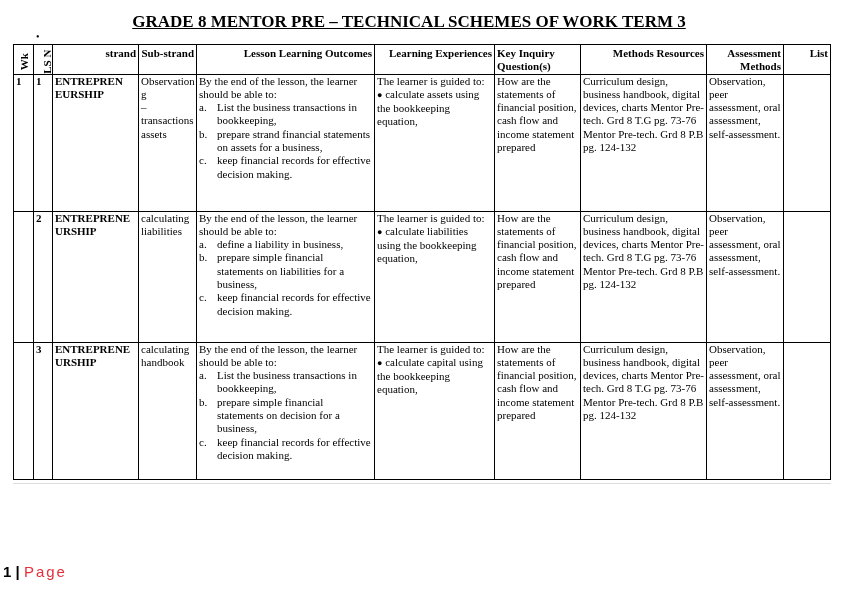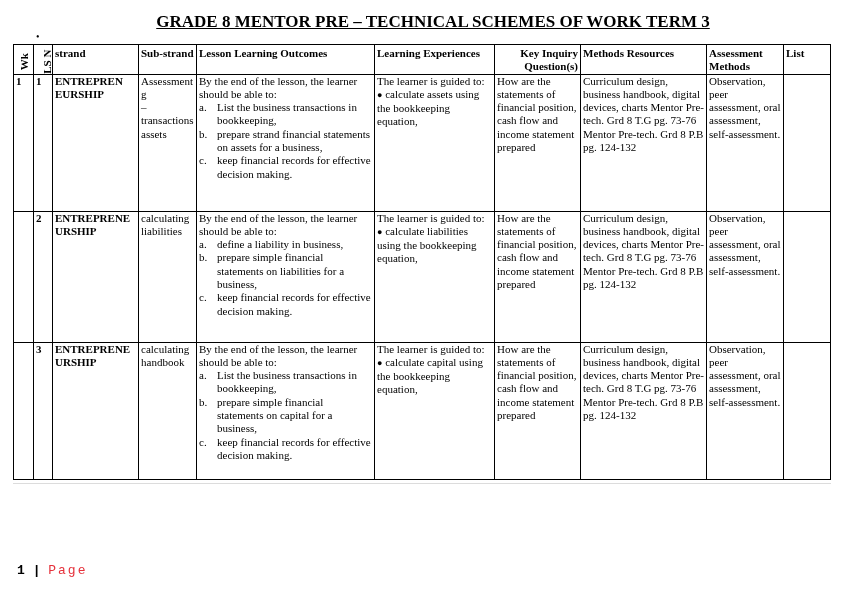--- a/index.html
+++ b/index.html
@@ -1,36 +1,36 @@
 <!DOCTYPE html>
 <html><head>
 <meta charset="utf-8">
 <style>
   html, body { margin:0; padding:0; background:#ffffff; }
   body { width:842px; height:595px; position:relative; overflow:hidden;
          font-family:"Liberation Serif","DejaVu Serif",serif; color:#000; }
   .title { position:absolute; left:0; top:12px; width:818px; text-align:center;
-           font-weight:bold; font-size:17px; text-decoration:underline; letter-spacing:0;margin-left:24px; }
+           font-weight:bold; font-size:17px; text-decoration:underline; letter-spacing:0; }
   .dot { position:absolute; left:36px; top:32px; font-size:10px; line-height:10px; }
   table.sow { position:absolute; left:13px; top:44px; border-collapse:collapse;
               table-layout:fixed; width:817px; font-size:11px; line-height:13.3px; }
   table.sow td, table.sow th { border:1px solid #000; vertical-align:top; padding:0 2px;
               overflow:hidden; }
-  table.sow th { font-weight:bold; text-align:left; padding-top:2px; }
+  table.sow th { font-weight:bold; text-align:right; padding-top:2px; }
   th.vert { padding:0; }
   th.vert span { display:inline-block; transform:rotate(-90deg); white-space:nowrap;
                  margin-top:8px; font-size:11px; }
   .bold { font-weight:bold; }
   ol.alpha { margin:0; padding:0; list-style:none; }
   ol.alpha li { position:relative; padding-left:18px; }
   ol.alpha li .mk { position:absolute; left:0; top:0; }
   .bul { font-size:9px; }
   .divline { position:absolute; left:13px; top:483px; width:818px; height:1px; background:#dcdcdc; }
-  .footer { position:absolute; left:17px; top:563px; font-family:Liberation Mono, monospace;
-            font-size:13px; }
+  .footer { position:absolute; left:3px; top:563px; font-family:Liberation Sans, sans-serif;
+            font-size:15px; }
   .footer .num { font-weight:bold; color:#000; }
   .footer .pg { color:#e5303a; letter-spacing:2px; }
 </style>
 </head>
 <body>
 
 <div class="title">GRADE 8 MENTOR PRE – TECHNICAL SCHEMES OF WORK TERM 3</div>
 <div class="dot">•</div>
 
 <table class="sow">
@@ -47,33 +47,33 @@
       <col style="width:47px">
   </colgroup>
   <thead>
     <tr style="height:28px">
       <th class="vert"><span>Wk</span></th>
       <th class="vert"><span>LS N</span></th>
       <th>strand</th>
       <th>Sub-strand</th>
       <th>Lesson Learning Outcomes</th>
       <th>Learning Experiences</th>
-      <th style="text-align:right">Key Inquiry Question(s)</th>
+      <th style="text-align:left">Key Inquiry Question(s)</th>
       <th>Methods Resources</th>
       <th>Assessment Methods</th>
       <th>List</th>
     </tr>
   </thead>
   <tbody>
     <tr style="height:137px">
       <td class="bold">1</td>
       <td class="bold">1</td>
       <td class="bold">ENTREPREN EURSHIP</td>
       <td>
-        <div>Assessment g</div>
+        <div>Observation g</div>
         <div>–</div>
         <div>transactions assets</div>
       </td>
       <td>
         <div>By the end of the lesson, the learner should be able to:</div>
         <ol class="alpha">
           <li><span class="mk">a.</span><span>List the business transactions in bookkeeping,</span></li>
           <li><span class="mk">b.</span><span>prepare strand financial statements on assets for a business,</span></li>
           <li><span class="mk">c.</span><span>keep financial records for effective decision making.</span></li>
         </ol>
@@ -115,21 +115,21 @@
       <td class="bold"></td>
       <td class="bold">3</td>
       <td class="bold">ENTREPRENE URSHIP</td>
       <td>
         <div>calculating handbook</div>
       </td>
       <td>
         <div>By the end of the lesson, the learner should be able to:</div>
         <ol class="alpha">
           <li><span class="mk">a.</span><span>List the business transactions in bookkeeping,</span></li>
-          <li><span class="mk">b.</span><span>prepare simple financial statements on capital for a business,</span></li>
+          <li><span class="mk">b.</span><span>prepare simple financial statements on decision for a business,</span></li>
           <li><span class="mk">c.</span><span>keep financial records for effective decision making.</span></li>
         </ol>
       </td>
       <td>
         <div>The learner is guided to:</div>
         <div><span class="bul">●</span> <span>calculate capital using the bookkeeping equation,</span></div>
       </td>
       <td>How are the statements of financial position, cash flow and income statement prepared</td>
       <td>Curriculum design, business handbook, digital devices, charts Mentor Pre-tech. Grd 8 T.G pg. 73-76 Mentor Pre-tech. Grd 8 P.B pg. 124-132</td>
       <td>Observation, peer assessment, oral assessment, self-assessment.</td>

